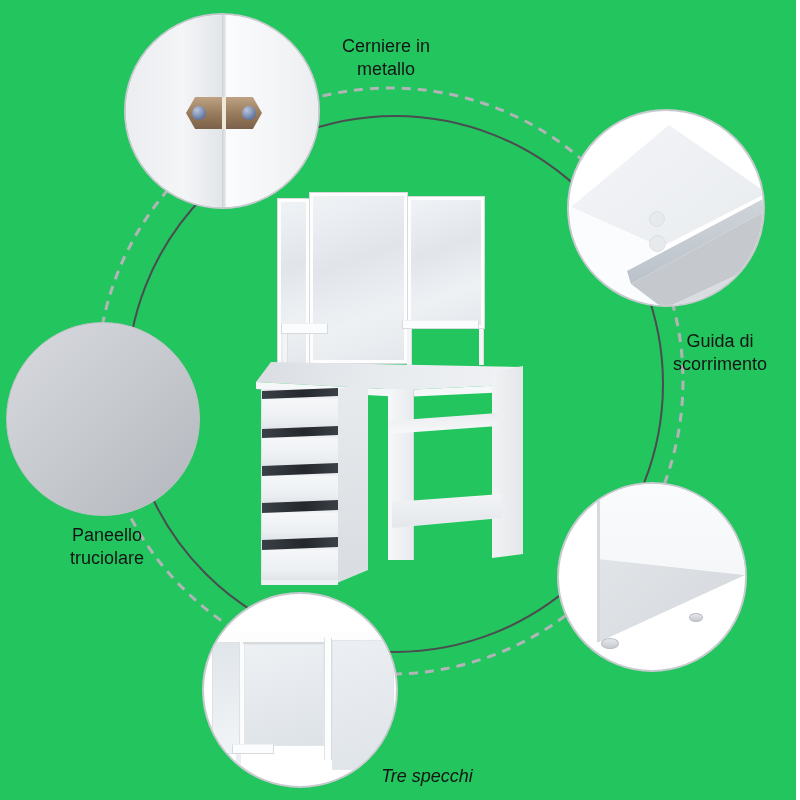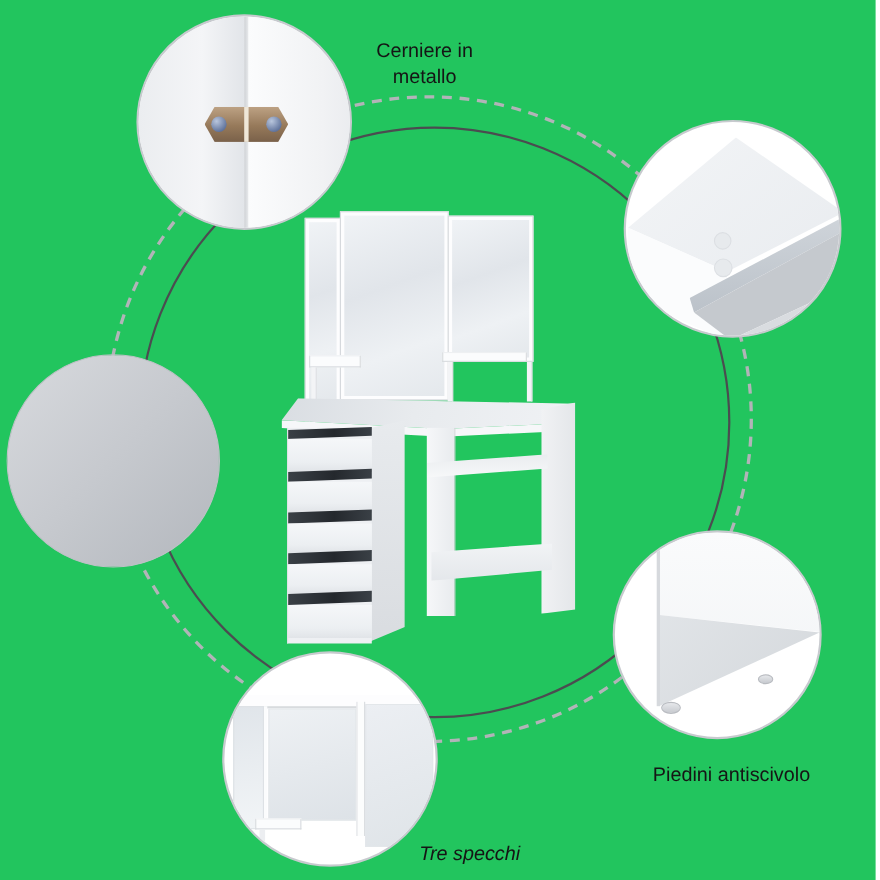--- a/index.html
+++ b/index.html
@@ -116,20 +116,25 @@
     <div class="abs" style="left:0;top:0;width:190px;height:190px;background:linear-gradient(135deg,#e7eaed,#d2d6da);clip-path:polygon(40px 75px,186px 91px,40px 158px);"></div>
     <div class="abs" style="left:38px;top:0;width:3px;height:158px;background:#d6d9dd;"></div>
     <div class="abs" style="left:42px;top:154px;width:18px;height:11px;border-radius:50%;background:linear-gradient(180deg,#e6e8eb,#c7cacf);border:1px solid #b8bbc0;box-sizing:border-box;"></div>
     <div class="abs" style="left:130px;top:129px;width:14px;height:9px;border-radius:50%;background:linear-gradient(180deg,#e6e8eb,#c7cacf);border:1px solid #b8bbc0;box-sizing:border-box;"></div>
   </div>
 
   <div class="label" style="left:386px;top:35px;">
     <div>Cerniere in</div>
     <div>metallo</div>
   </div>
-  <div class="label" style="left:665px;top:693px;">
-    <div>Piedini antiscivolo</div>
+  <div class="label" style="left:720px;top:330px;">
+    <div>Guida di</div>
+    <div>scorrimento</div>
+  </div>
+  <div class="label" style="left:107px;top:524px;">
+    <div>Paneello</div>
+    <div>truciolare</div>
   </div>
   <div class="label" style="left:427px;top:765px;font-style:italic;">
     <div>Tre specchi</div>
   </div>
 
 </div>
 
 </body></html>

